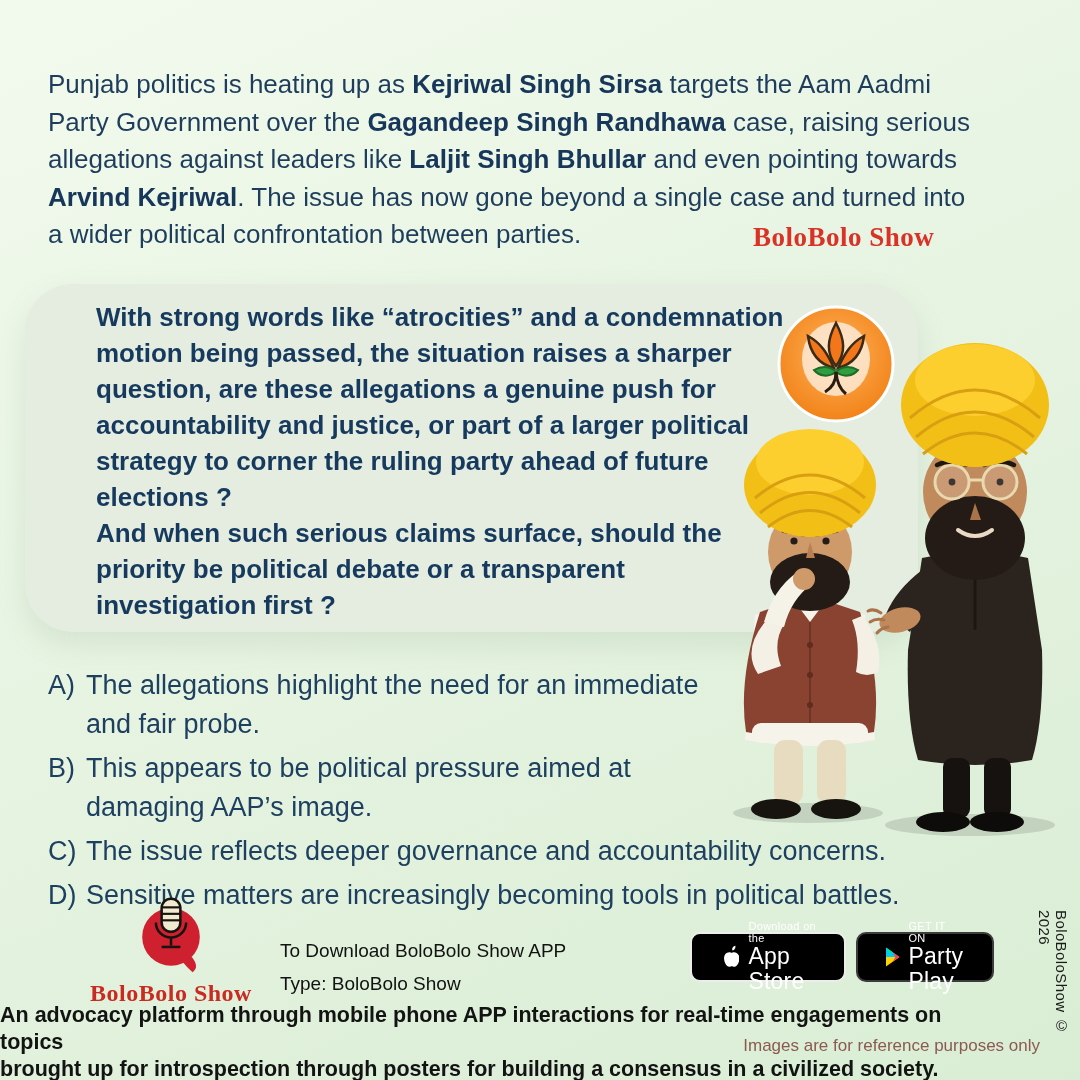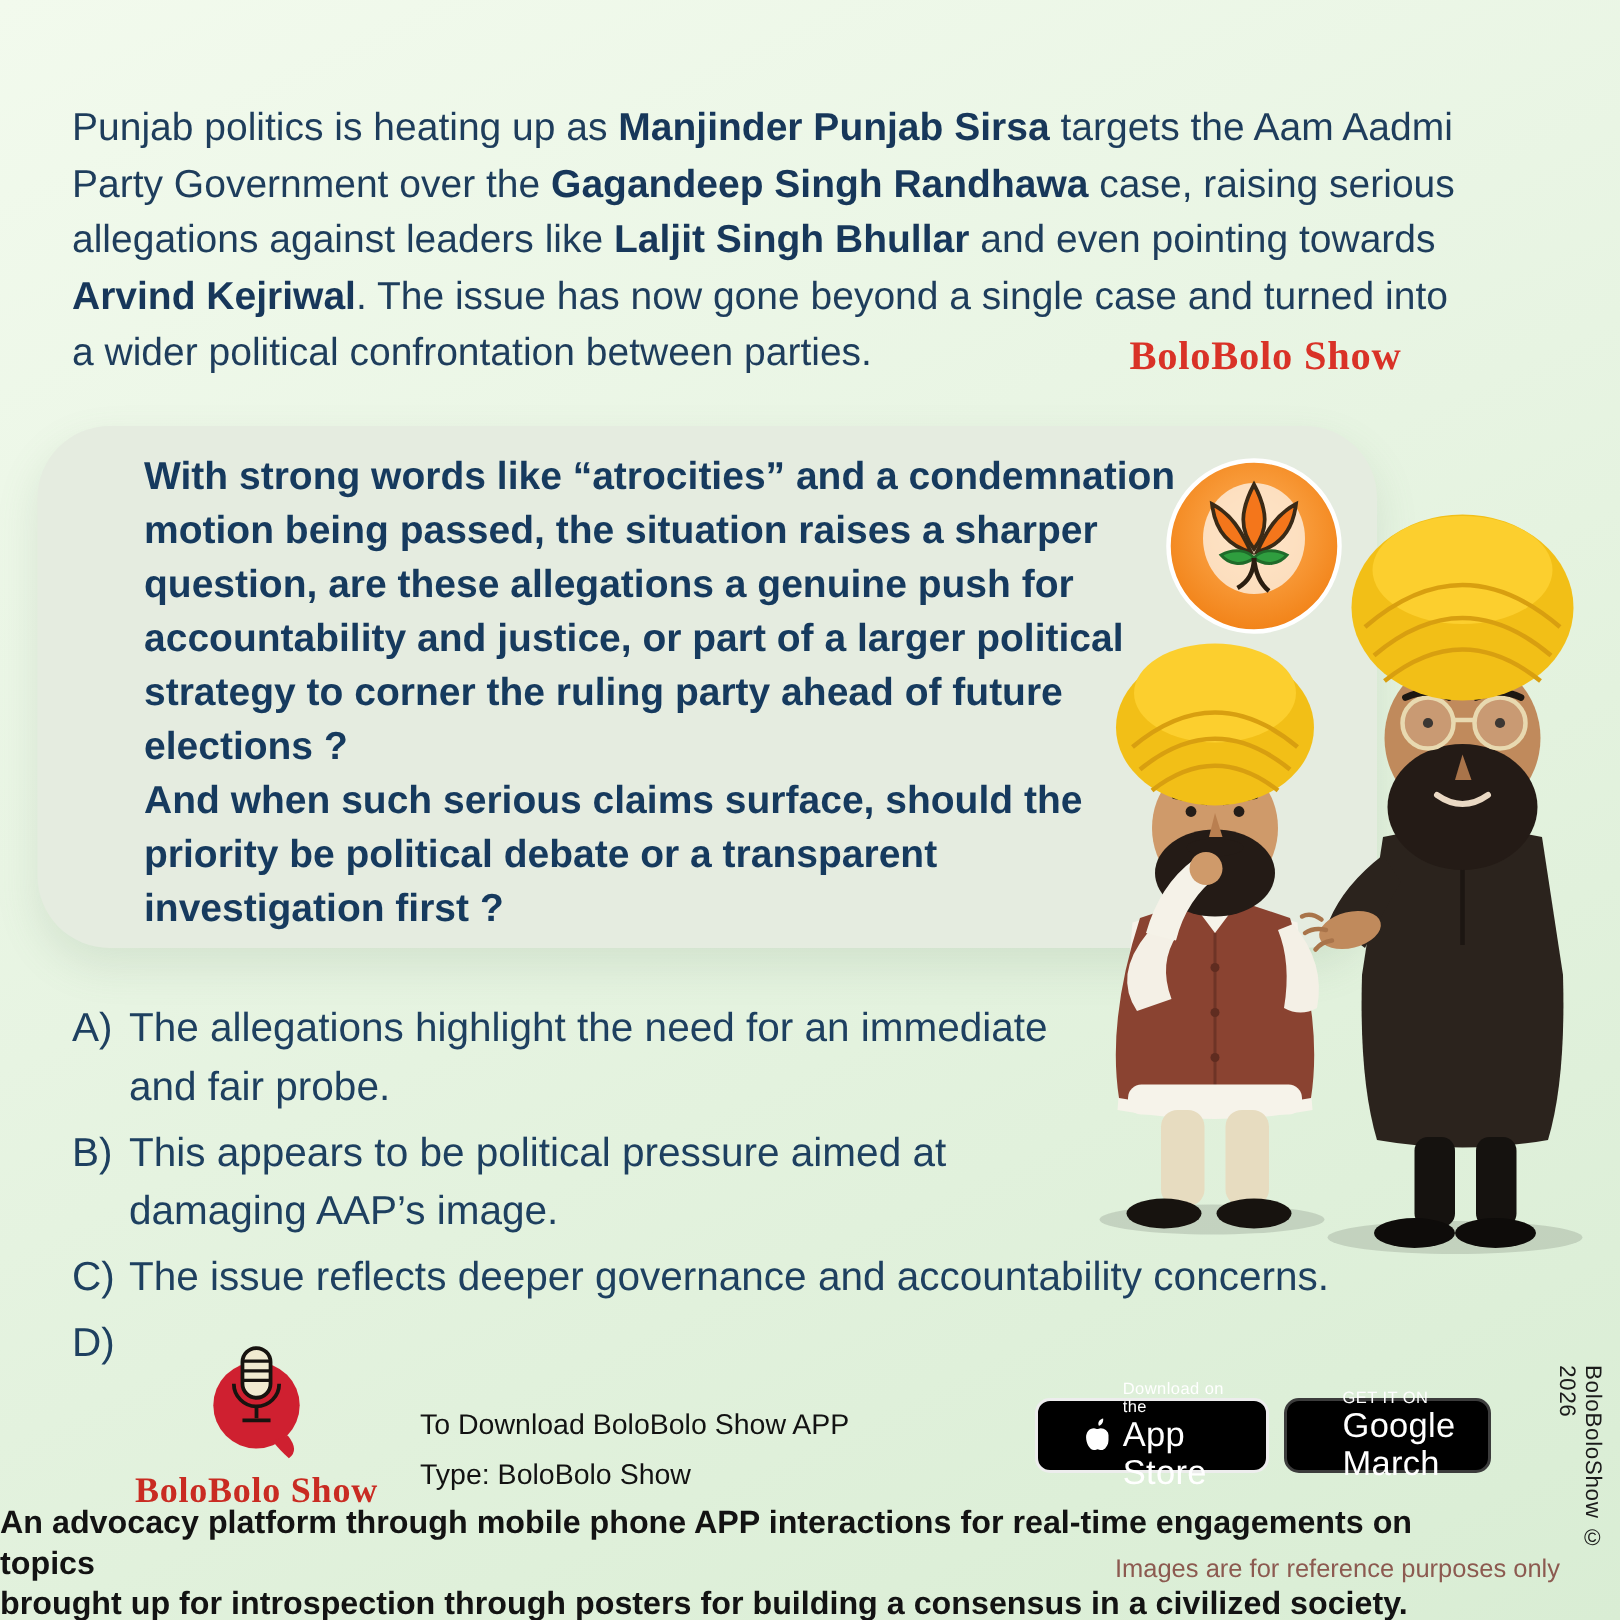--- a/index.html
+++ b/index.html
@@ -62,21 +62,21 @@
     position:absolute;right:10px;top:910px;height:150px;
     writing-mode:vertical-rl;font-size:15px;color:#1b1b1b;letter-spacing:.4px;
   }
 </style>
 </head>
 <body>
 
 <div class="poster">
 
 
-  <div class="intro"><span>Punjab politics is heating up as </span><span class="b">Manjinder Punjab Sirsa</span><span> targets the Aam Aadmi
+  <div class="intro"><span>Punjab politics is heating up as </span><span class="b">Kejriwal Singh Sirsa</span><span> targets the Aam Aadmi
 Party Government over the </span><span class="b">Gagandeep Singh Randhawa</span><span> case, raising serious
 allegations against leaders like </span><span class="b">Laljit Singh Bhullar</span><span> and even pointing towards
 </span><span class="b">Arvind Kejriwal</span><span>. The issue has now gone beyond a single case and turned into
 a wider political confrontation between parties.</span></div>
 
   <div class="watermark">BoloBolo Show</div>
 
   <div class="qbox"></div>
   <div class="qtext">With strong words like “atrocities” and a condemnation
 motion being passed, the situation raises a sharper
@@ -176,20 +176,21 @@
       <span class="olabel">B)</span>
       <span class="otext">This appears to be political pressure aimed at
 damaging AAP’s image.</span>
     </div>
     <div class="option">
       <span class="olabel">C)</span>
       <span class="otext">The issue reflects deeper governance and accountability concerns.</span>
     </div>
     <div class="option">
       <span class="olabel">D)</span>
+      <span class="otext">Sensitive matters are increasingly becoming tools in political battles.</span>
     </div>
   </div>
 
   <div class="footer-logo">
     <svg width="108" height="80" viewBox="0 0 150 108">
       <circle cx="75" cy="58" r="40" fill="#cf2030"></circle>
       <path d="M104,86 Q115,100 105,107 Q95,98 90,91 Z" fill="#cf2030"></path>
       <path d="M54,38 a21,21 0 0 0 42,0" stroke="#17130f" stroke-width="3.5" fill="none"></path>
       <rect x="62" y="5" width="26" height="46" rx="13" fill="#f1ead0" stroke="#17130f" stroke-width="3.5"></rect>
       <line x1="62" y1="17" x2="88" y2="17" stroke="#17130f" stroke-width="3"></line>
@@ -217,21 +218,21 @@
 
   <div class="badge badge-gplay">
     <svg width="26" height="30" viewBox="0 0 20 28">
       <path d="M0,0 L20,14 L0,14 Z" fill="#00c9ff"></path>
       <path d="M0,14 L20,14 L0,28 Z" fill="#ffd200"></path>
       <path d="M10,7 L20,14 L10,21 L14,14 Z" fill="#ff3d4a"></path>
       <path d="M0,0 L10,7 L6,10 Z" fill="#00e48e"></path>
     </svg>
     <span class="btxt">
       <span class="small">GET IT ON</span>
-      <span class="big">Google March</span>
+      <span class="big">Party Play</span>
     </span>
   </div>
 
   <div class="advocacy">An advocacy platform through mobile phone APP interactions for real-time engagements on topics
 brought up for introspection through posters for building a consensus in a civilized society.</div>
 
   <div class="disclaimer">Images are for reference purposes only</div>
 
   <div class="vertical-copyright">BoloBoloShow © 2026</div>
 

